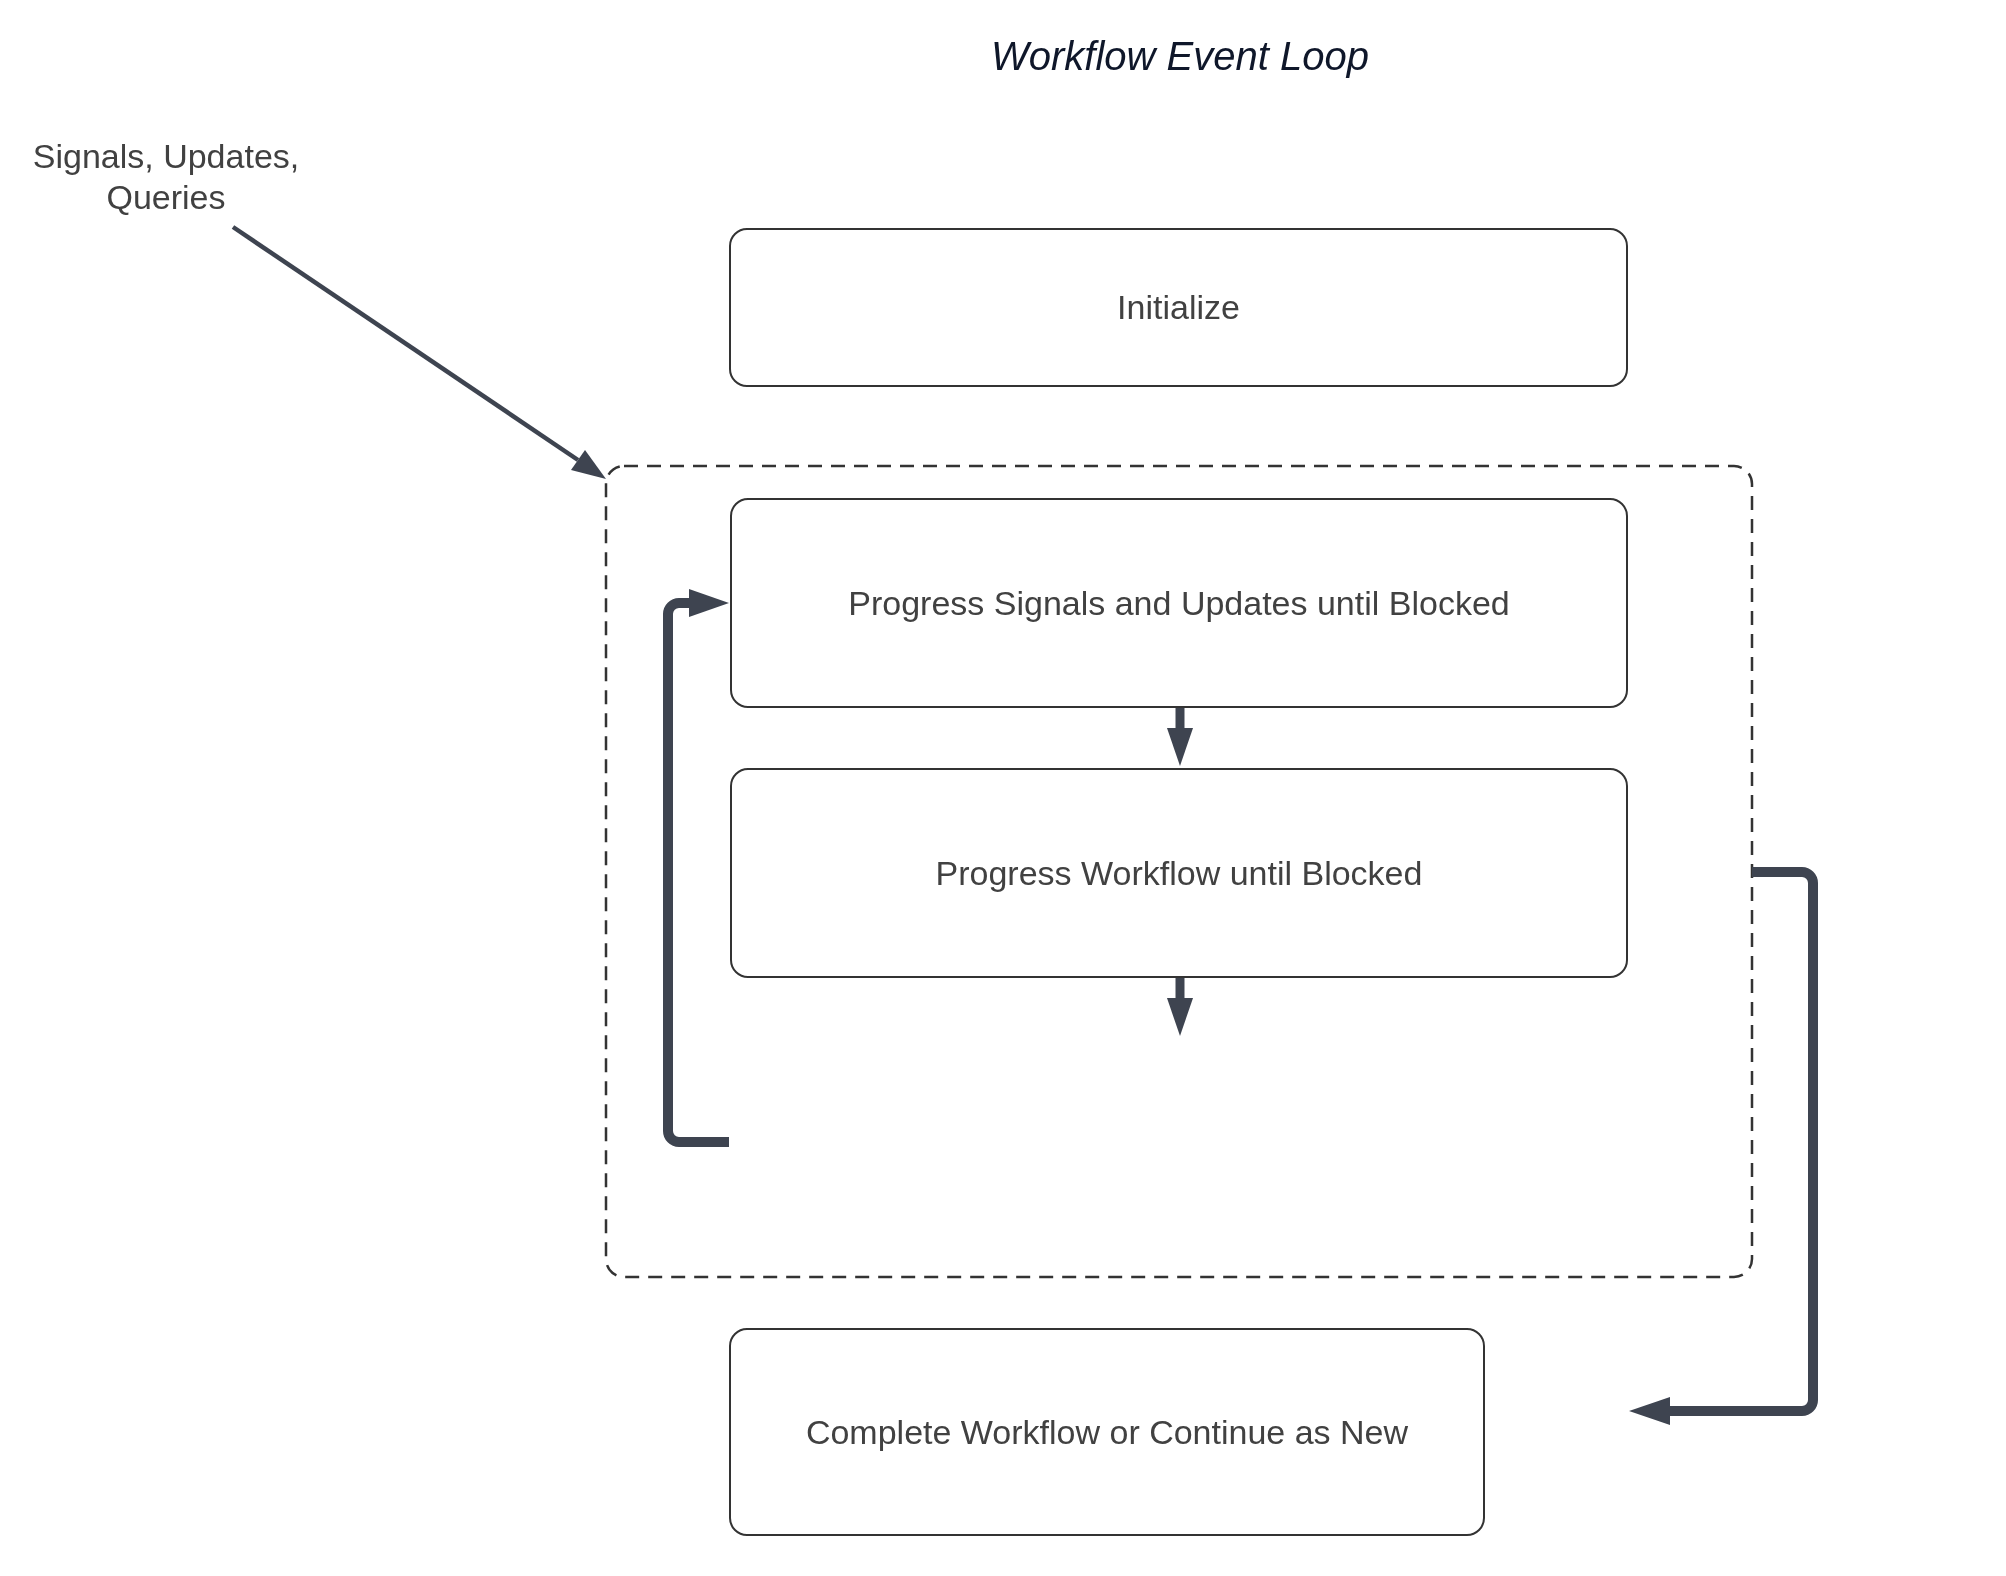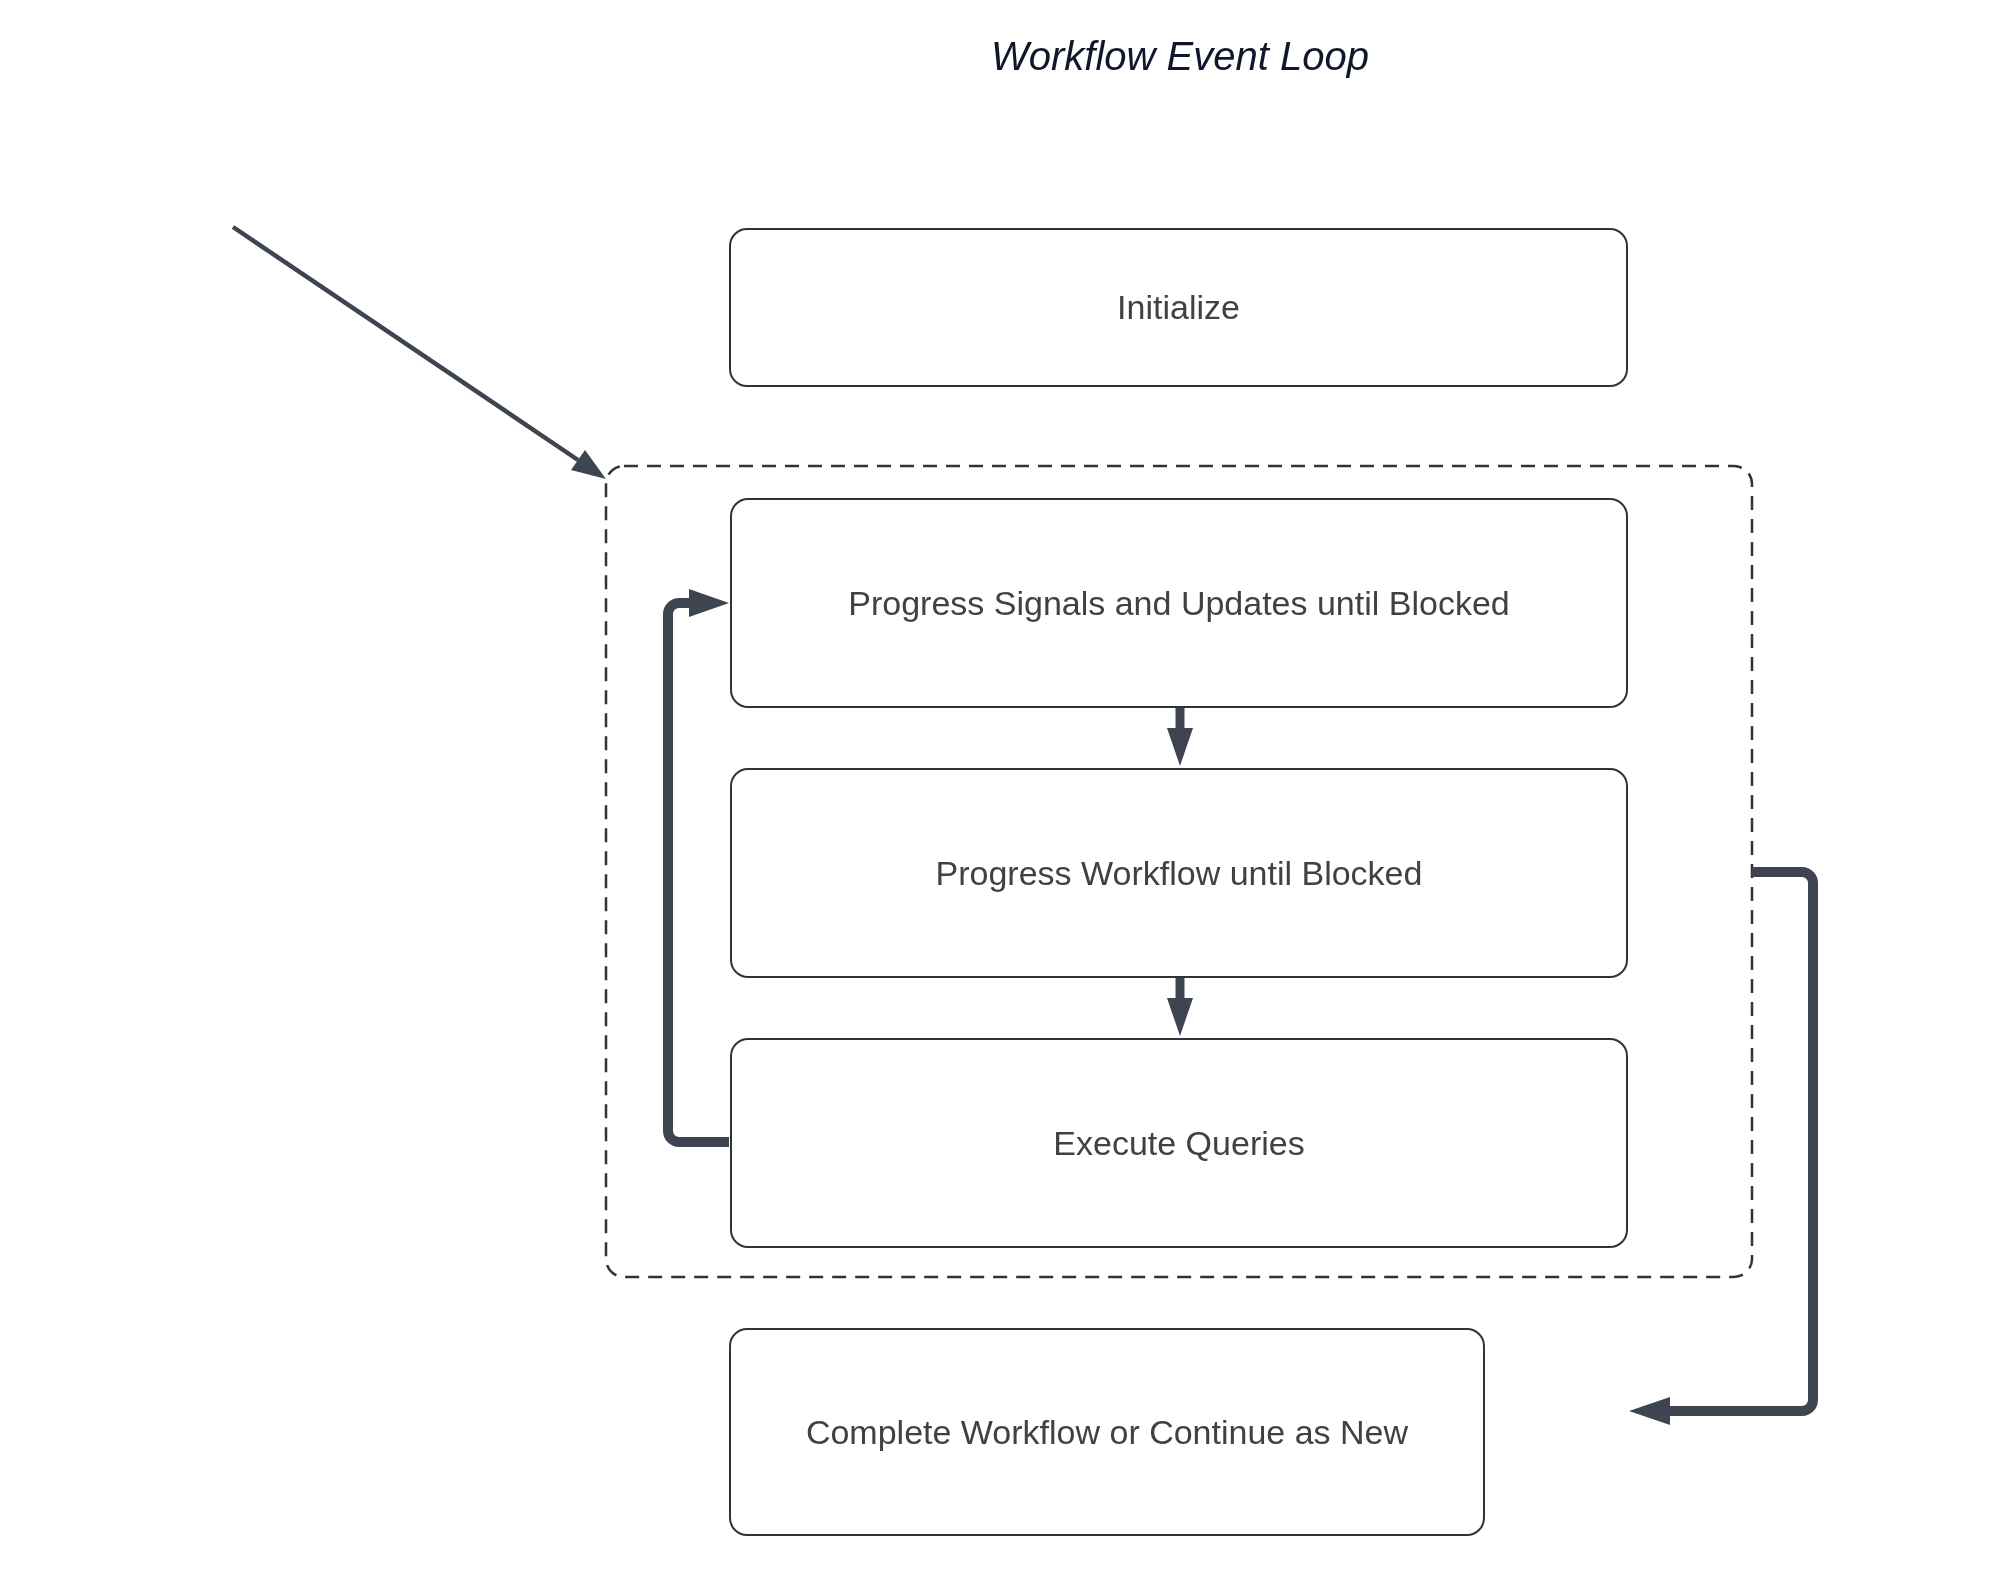--- a/index.html
+++ b/index.html
@@ -66,20 +66,22 @@
     z-index: 1;
   }
 </style>
 </head>
 <body>
 
 <div class="canvas">
 
   <div class="diagram-title">Workflow Event Loop</div>
 
+  <div class="annotation">Signals, Updates,
+Queries</div>
 
   <svg class="connector-layer" viewBox="0 0 2006 1576" xmlns="http://www.w3.org/2000/svg">
 
     <rect x="606" y="466" width="1146" height="811" rx="18" ry="18" fill="none" stroke="#333333" stroke-width="2.5" stroke-dasharray="14 9"></rect>
 
     <g>
       <line x1="233" y1="227" x2="578" y2="460" stroke="#3e4450" stroke-width="4.5"></line>
       <polygon points="571,470 585,450 606,479" fill="#3e4450"></polygon>
     </g>
 
@@ -109,21 +111,18 @@
   </div>
 
   <div class="node node-progress-workflow">
     <span>Progress Workflow until Blocked</span>
   </div>
 
   <div class="node node-progress-signals">
     <span>Progress Signals and Updates until Blocked</span>
   </div>
 
-  <div class="node node-execute-queries">
-    <span>Execute Queries</span>
-  </div>
 
   <div class="node node-complete-workflow">
     <span>Complete Workflow or Continue as New</span>
   </div>
 
 </div>
 
 </body></html>

